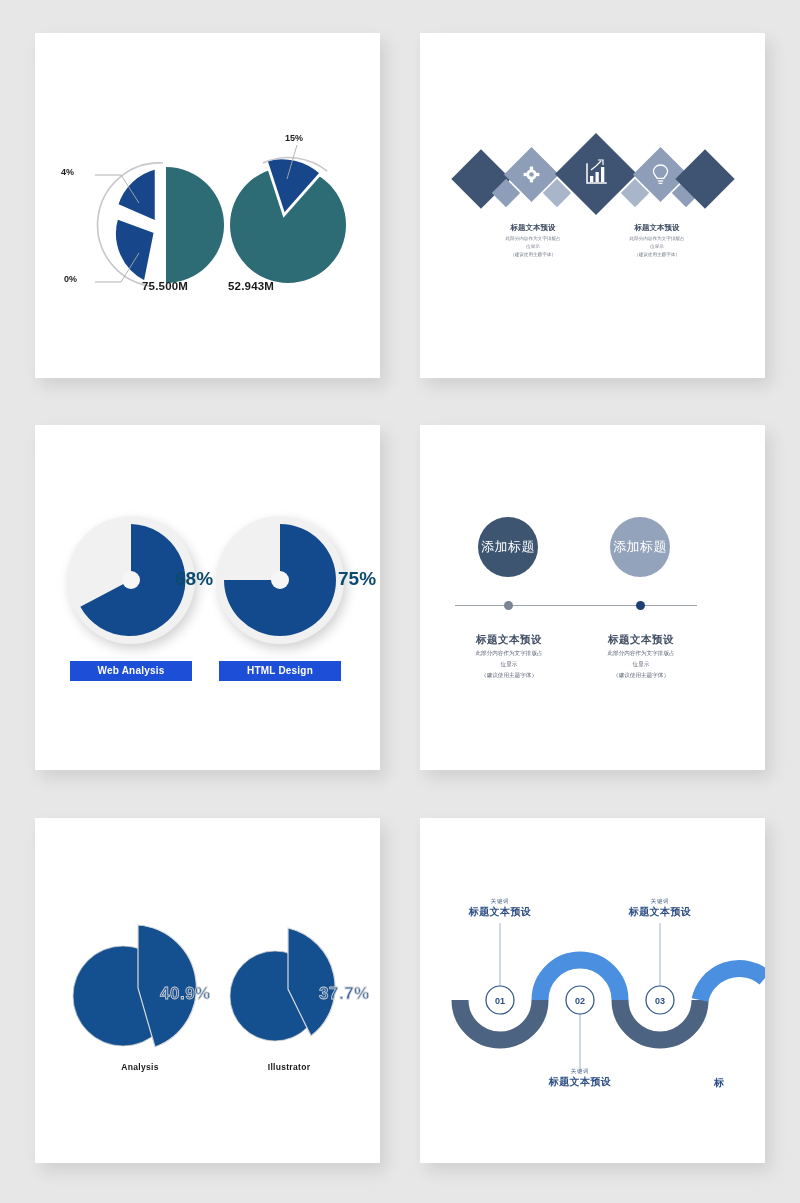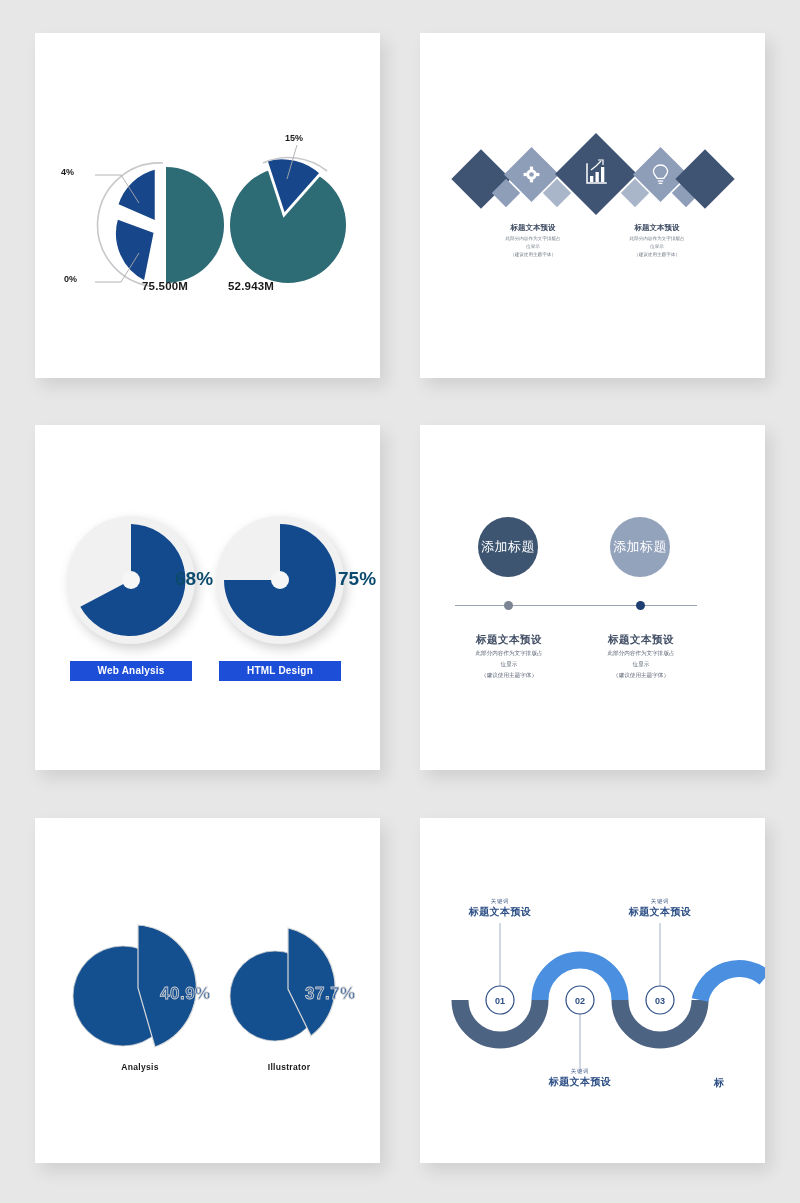--- a/index.html
+++ b/index.html
@@ -274,21 +274,21 @@
           <path d="M 103 170 L 103 107 A 63 63 0 0 1 120 229 Z" fill="#14508f" stroke="#d9d9d9" stroke-width="1.2"></path>
         </g>
 
         <g>
           <circle cx="240" cy="178" r="45" fill="#14508f" stroke="#d0d0d0" stroke-width="0.8"></circle>
           <path d="M 253 171 L 253 110 A 61 61 0 0 1 276 218 Z" fill="#14508f" stroke="#d9d9d9" stroke-width="1.2"></path>
         </g>
       </svg>
 
       <div class="exp-pct" style="left:125px;top:166px;">40.9%</div>
-      <div class="exp-pct" style="left:270px;top:166px;">37.7%</div>
+      <div class="exp-pct" style="left:284px;top:166px;">37.7%</div>
 
       <div class="exp-label" style="left:45px;top:244px;">Analysis</div>
       <div class="exp-label" style="left:194px;top:244px;">Illustrator</div>
     </div>
   </div>
 
   <div class="card" id="card-6">
     <div class="card-inner">
       <svg class="stage" viewBox="0 0 345 345">
 

